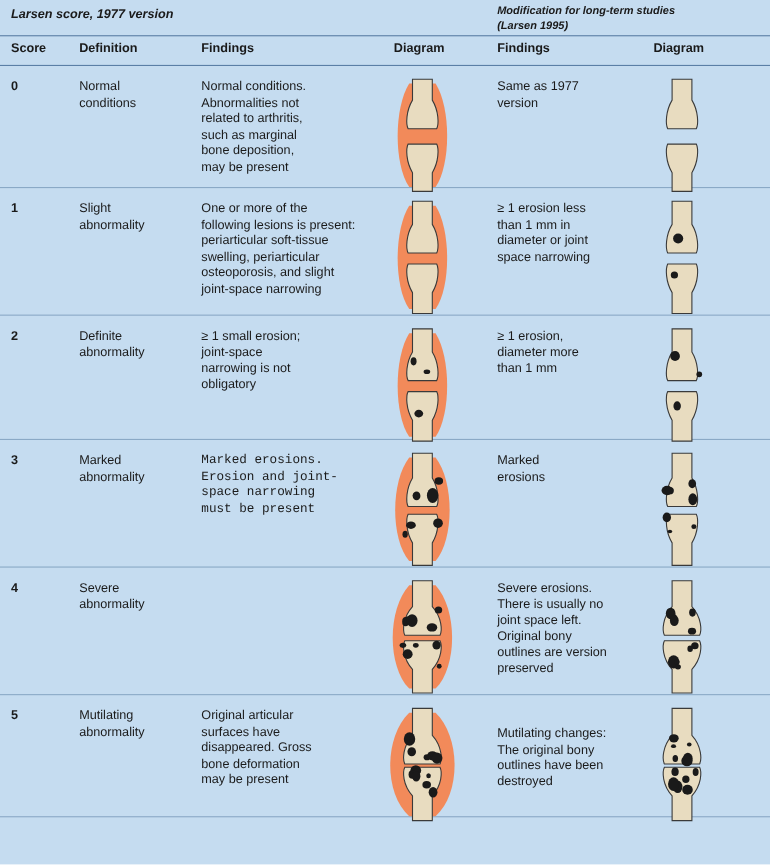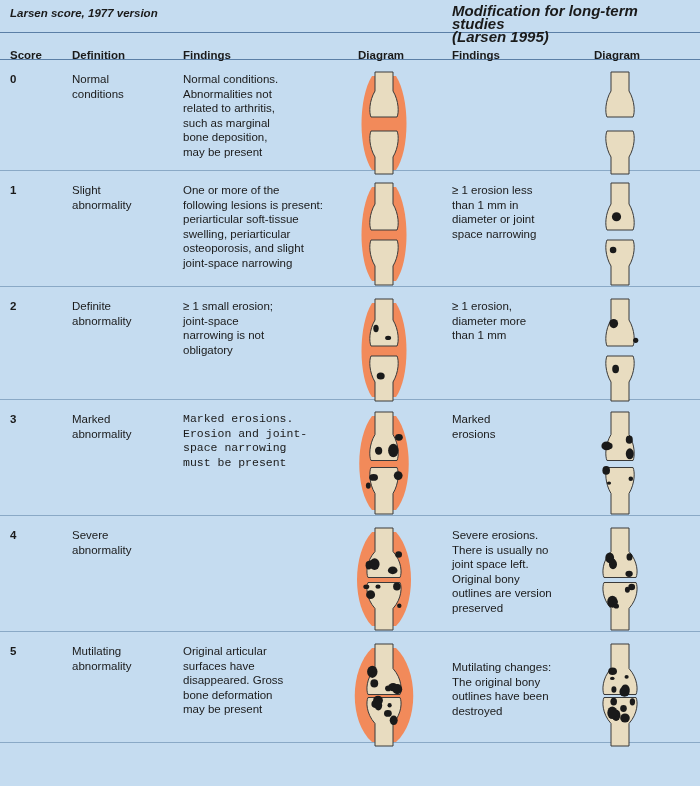--- a/index.html
+++ b/index.html
@@ -29,41 +29,41 @@
     left: 10px;
     top: 7px;
     font-size: 11.5px;
     font-weight: bold;
     color: #1a1a1a;
   }
   .title-right {
     position: absolute;
     left: 452px;
     top: 4px;
-    font-size: 15px;
+    font-size: 10px;
     font-weight: bold;
     color: #1a1a1a;
     line-height: 13px;
     width: 230px;
   }
   .rule {
     height: 1px;
     background: #5b7fa6;
     margin: 0;
   }
   .rule.thin {
     background: #8aa9c6;
   }
   .head-row {
     position: relative;
     height: 26px;
   }
   .head-cell {
     position: absolute;
-    top: 16px;
+    top: 5px;
     font-size: 11.5px;
     font-weight: bold;
     color: #1a1a1a;
   }
   .col-score  { left: 10px;  width: 58px; }
   .col-def    { left: 72px;  width: 100px; }
   .col-find1  { left: 183px; width: 160px; }
   .col-diag1  { left: 358px; width: 80px; }
   .col-find2  { left: 452px; width: 125px; }
   .col-diag2  { left: 594px; width: 80px; }
@@ -118,20 +118,22 @@
       <div class="row" style="height: 110px;">
         <div class="cell score col-score" style="white-space: pre-line;">0</div>
         <div class="cell col-def" style="white-space: pre-line;">Normal
 conditions</div>
         <div class="cell col-find1" style="white-space: pre-line;">Normal conditions.
 Abnormalities not
 related to arthritis,
 such as marginal
 bone deposition,
 may be present</div>
+        <div class="cell col-find2" style="white-space: pre-line;">Same as 1977
+version</div>
         <div class="diagram" style="left: 352px;">
           <svg width="64" height="110" viewBox="0 0 64 110">
             <path d="M20 8 C6 30 6 82 20 102 L44 102 C58 82 58 30 44 8 Z" fill="#f28a5a"></path>
             <path d="M23 4 L23 23 C17 33 17 45 19 49 L45 49 C47 45 47 33 41 23 L41 4 Z" fill="#e8dcc0" stroke="#3a3a3a" stroke-width="1"></path>
             <path d="M23 106 L23 89 C17 79 17 67 19 63 L45 63 C47 67 47 79 41 89 L41 106 Z" fill="#e8dcc0" stroke="#3a3a3a" stroke-width="1"></path>
           </svg>
         </div>
         <div class="diagram" style="left: 588px;">
           <svg width="64" height="110" viewBox="0 0 64 110">
             <path d="M23 4 L23 23 C17 33 17 45 19 49 L45 49 C47 45 47 33 41 23 L41 4 Z" fill="#e8dcc0" stroke="#3a3a3a" stroke-width="1"></path>

